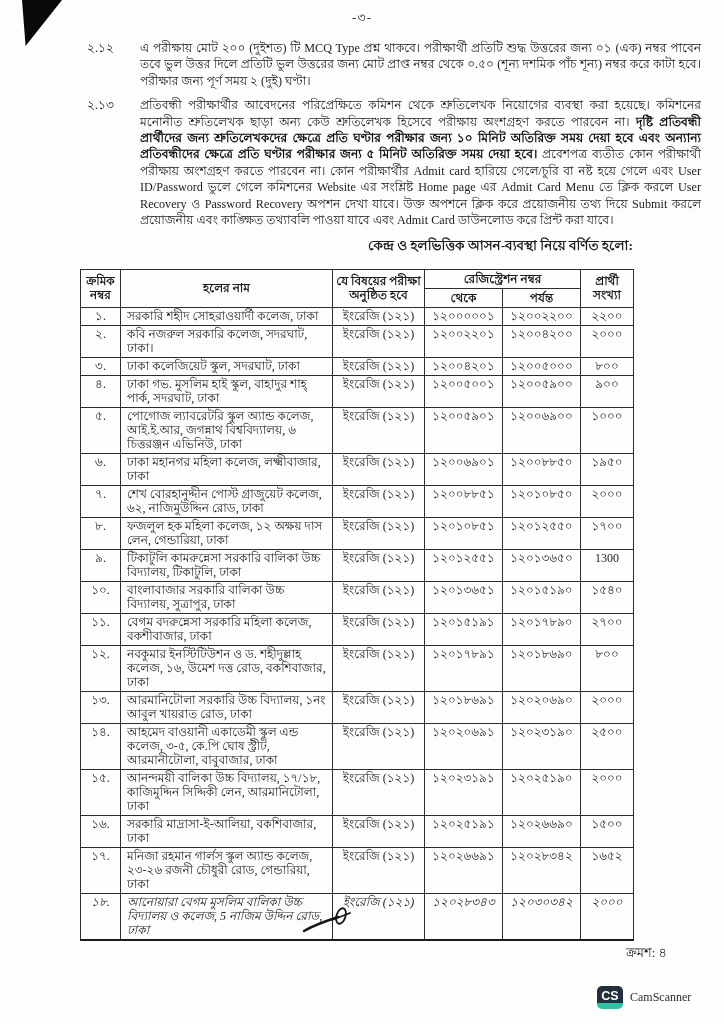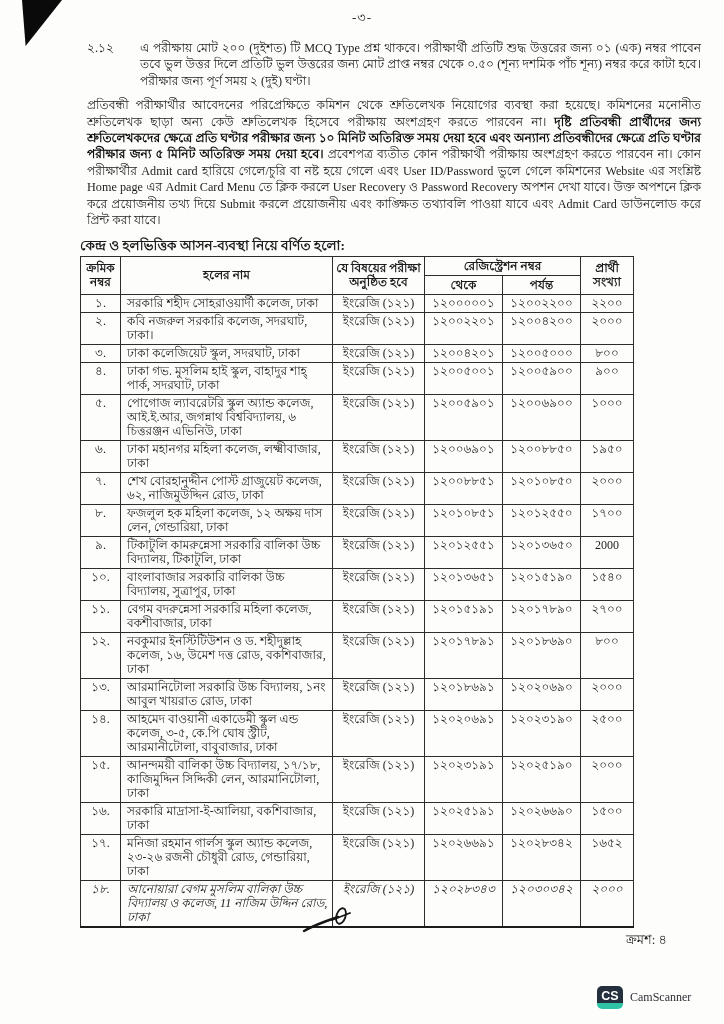--- a/index.html
+++ b/index.html
@@ -20,21 +20,21 @@
   }
   .content{
     position:absolute;top:40px;left:87px;width:614px;
     font-size:12.2px;line-height:16.4px;
   }
   .para{display:flex;margin-bottom:8px;}
   .para-num{flex:none;width:53px;font-weight:normal;}
   .para-text{flex:1;text-align:justify;}
   .para-text .b{font-weight:bold;color:#0d0d0d;}
   .table-title{
-    margin:10px 0 1px -7px;width:553px;text-align:left;
+    margin:10px 0 14px -7px;width:553px;text-align:right;
     font-weight:bold;font-size:13.5px;
   }
   .seat-table{
     margin-left:-7px;width:553px;border-collapse:collapse;
     table-layout:fixed;font-size:12px;line-height:14px;padding-left:8px;
   }
   .seat-table th,.seat-table td{
     border:1px solid #2d2d2d;padding:1px 4px 2px;
     overflow:hidden;
   }
@@ -71,20 +71,21 @@
 <div class="page-number">-৩-</div>
 
 <div class="content">
 
   <div class="para">
     <div class="para-num">২.১২</div>
     <div class="para-text"><span>এ পরীক্ষায় মোট ২০০ (দুইশত) টি MCQ Type প্রশ্ন থাকবে। পরীক্ষার্থী প্রতিটি শুদ্ধ উত্তরের জন্য ০১ (এক) নম্বর পাবেন তবে ভুল উত্তর দিলে প্রতিটি ভুল উত্তরের জন্য মোট প্রাপ্ত নম্বর থেকে ০.৫০ (শূন্য দশমিক পাঁচ শূন্য) নম্বর করে কাটা হবে। পরীক্ষার জন্য পূর্ণ সময় ২ (দুই) ঘণ্টা।</span></div>
   </div>
 
   <div class="para">
+    <div class="para-num">২.১৩</div>
     <div class="para-text"><span>প্রতিবন্ধী পরীক্ষার্থীর আবেদনের পরিপ্রেক্ষিতে কমিশন থেকে শ্রুতিলেখক নিয়োগের ব্যবস্থা করা হয়েছে। কমিশনের মনোনীত শ্রুতিলেখক ছাড়া অন্য কেউ শ্রুতিলেখক হিসেবে পরীক্ষায় অংশগ্রহণ করতে পারবেন না। </span><span class="b">দৃষ্টি প্রতিবন্ধী প্রার্থীদের জন্য শ্রুতিলেখকদের ক্ষেত্রে প্রতি ঘণ্টার পরীক্ষার জন্য ১০ মিনিট অতিরিক্ত সময় দেয়া হবে এবং অন্যান্য প্রতিবন্ধীদের ক্ষেত্রে প্রতি ঘণ্টার পরীক্ষার জন্য ৫ মিনিট অতিরিক্ত সময় দেয়া হবে।</span><span> প্রবেশপত্র ব্যতীত কোন পরীক্ষার্থী পরীক্ষায় অংশগ্রহণ করতে পারবেন না। কোন পরীক্ষার্থীর Admit card হারিয়ে গেলে/চুরি বা নষ্ট হয়ে গেলে এবং User ID/Password ভুলে গেলে কমিশনের Website এর সংশ্লিষ্ট Home page এর Admit Card Menu তে ক্লিক করলে User Recovery ও Password Recovery অপশন দেখা যাবে। উক্ত অপশনে ক্লিক করে প্রয়োজনীয় তথ্য দিয়ে Submit করলে প্রয়োজনীয় এবং কাঙ্ক্ষিত তথ্যাবলি পাওয়া যাবে এবং Admit Card ডাউনলোড করে প্রিন্ট করা যাবে।</span></div>
   </div>
 
 
   <div class="table-title">কেন্দ্র ও হলভিত্তিক আসন-ব্যবস্থা নিয়ে বর্ণিত হলো:</div>
 
   <table class="seat-table">
     <colgroup>
       <col style="width:40px">
         <col style="width:212px">
@@ -178,21 +179,21 @@
     <td class="c-to">১২০১২৫৫০</td>
     <td class="c-count">১৭০০</td>
   </tr>
 
   <tr>
     <td class="c-serial">৯.</td>
     <td class="c-hall">টিকাটুলি কামরুন্নেসা সরকারি বালিকা উচ্চ বিদ্যালয়, টিকাটুলি, ঢাকা</td>
     <td class="c-subject">ইংরেজি (১২১)</td>
     <td class="c-from">১২০১২৫৫১</td>
     <td class="c-to">১২০১৩৬৫০</td>
-    <td class="c-count">2000</td>
+    <td class="c-count">1300</td>
   </tr>
 
   <tr>
     <td class="c-serial">১০.</td>
     <td class="c-hall">বাংলাবাজার সরকারি বালিকা উচ্চ বিদ্যালয়, সুত্রাপুর, ঢাকা</td>
     <td class="c-subject">ইংরেজি (১২১)</td>
     <td class="c-from">১২০১৩৬৫১</td>
     <td class="c-to">১২০১৫১৯০</td>
     <td class="c-count">১৫৪০</td>
   </tr>
@@ -255,21 +256,21 @@
     <td class="c-serial">১৭.</td>
     <td class="c-hall">মনিজা রহমান গার্লস স্কুল অ্যান্ড কলেজ, ২৩-২৬ রজনী চৌধুরী রোড, গেন্ডারিয়া, ঢাকা</td>
     <td class="c-subject">ইংরেজি (১২১)</td>
     <td class="c-from">১২০২৬৬৯১</td>
     <td class="c-to">১২০২৮৩৪২</td>
     <td class="c-count">১৬৫২</td>
   </tr>
 
   <tr>
     <td class="c-serial">১৮.</td>
-    <td class="c-hall">আনোয়ারা বেগম মুসলিম বালিকা উচ্চ বিদ্যালয় ও কলেজ, 11 নাজিম উদ্দিন রোড, ঢাকা</td>
+    <td class="c-hall">আনোয়ারা বেগম মুসলিম বালিকা উচ্চ বিদ্যালয় ও কলেজ, 5 নাজিম উদ্দিন রোড, ঢাকা</td>
     <td class="c-subject">ইংরেজি (১২১)</td>
     <td class="c-from">১২০২৮৩৪৩</td>
     <td class="c-to">১২০৩০৩৪২</td>
     <td class="c-count">২০০০</td>
   </tr>
 </tbody>
   </table>
 
   <div class="continued">ক্রমশ: ৪</div>
 

